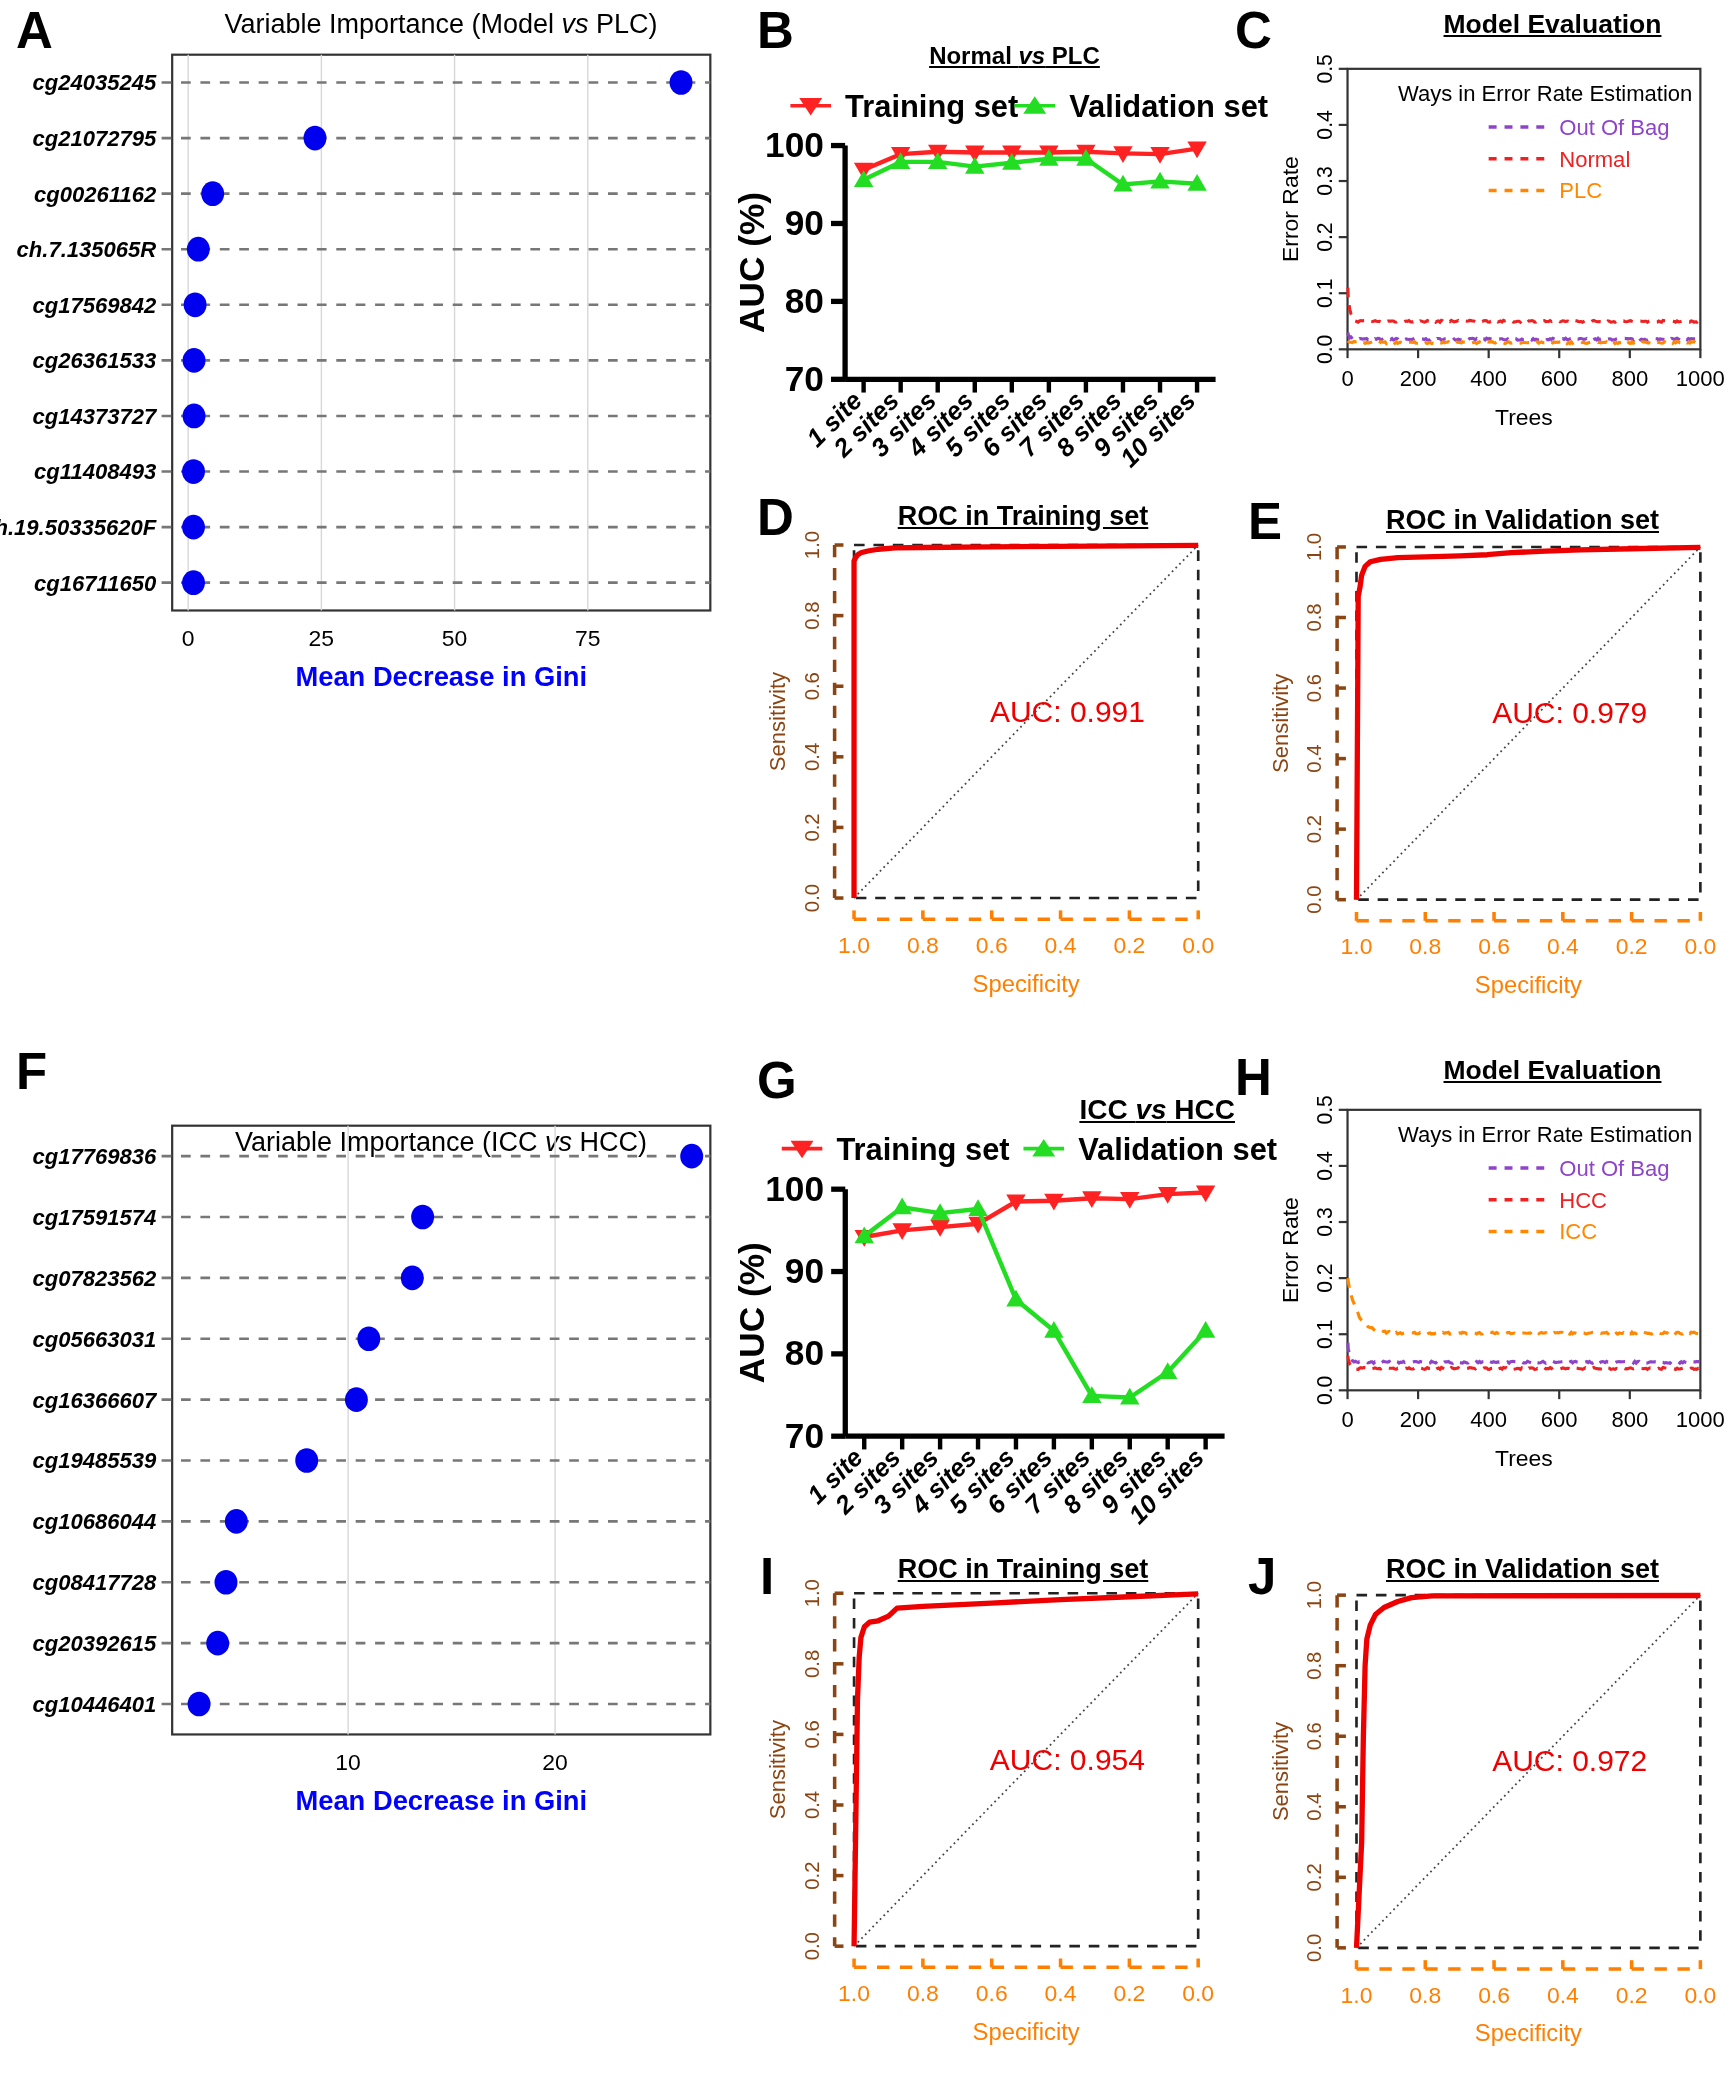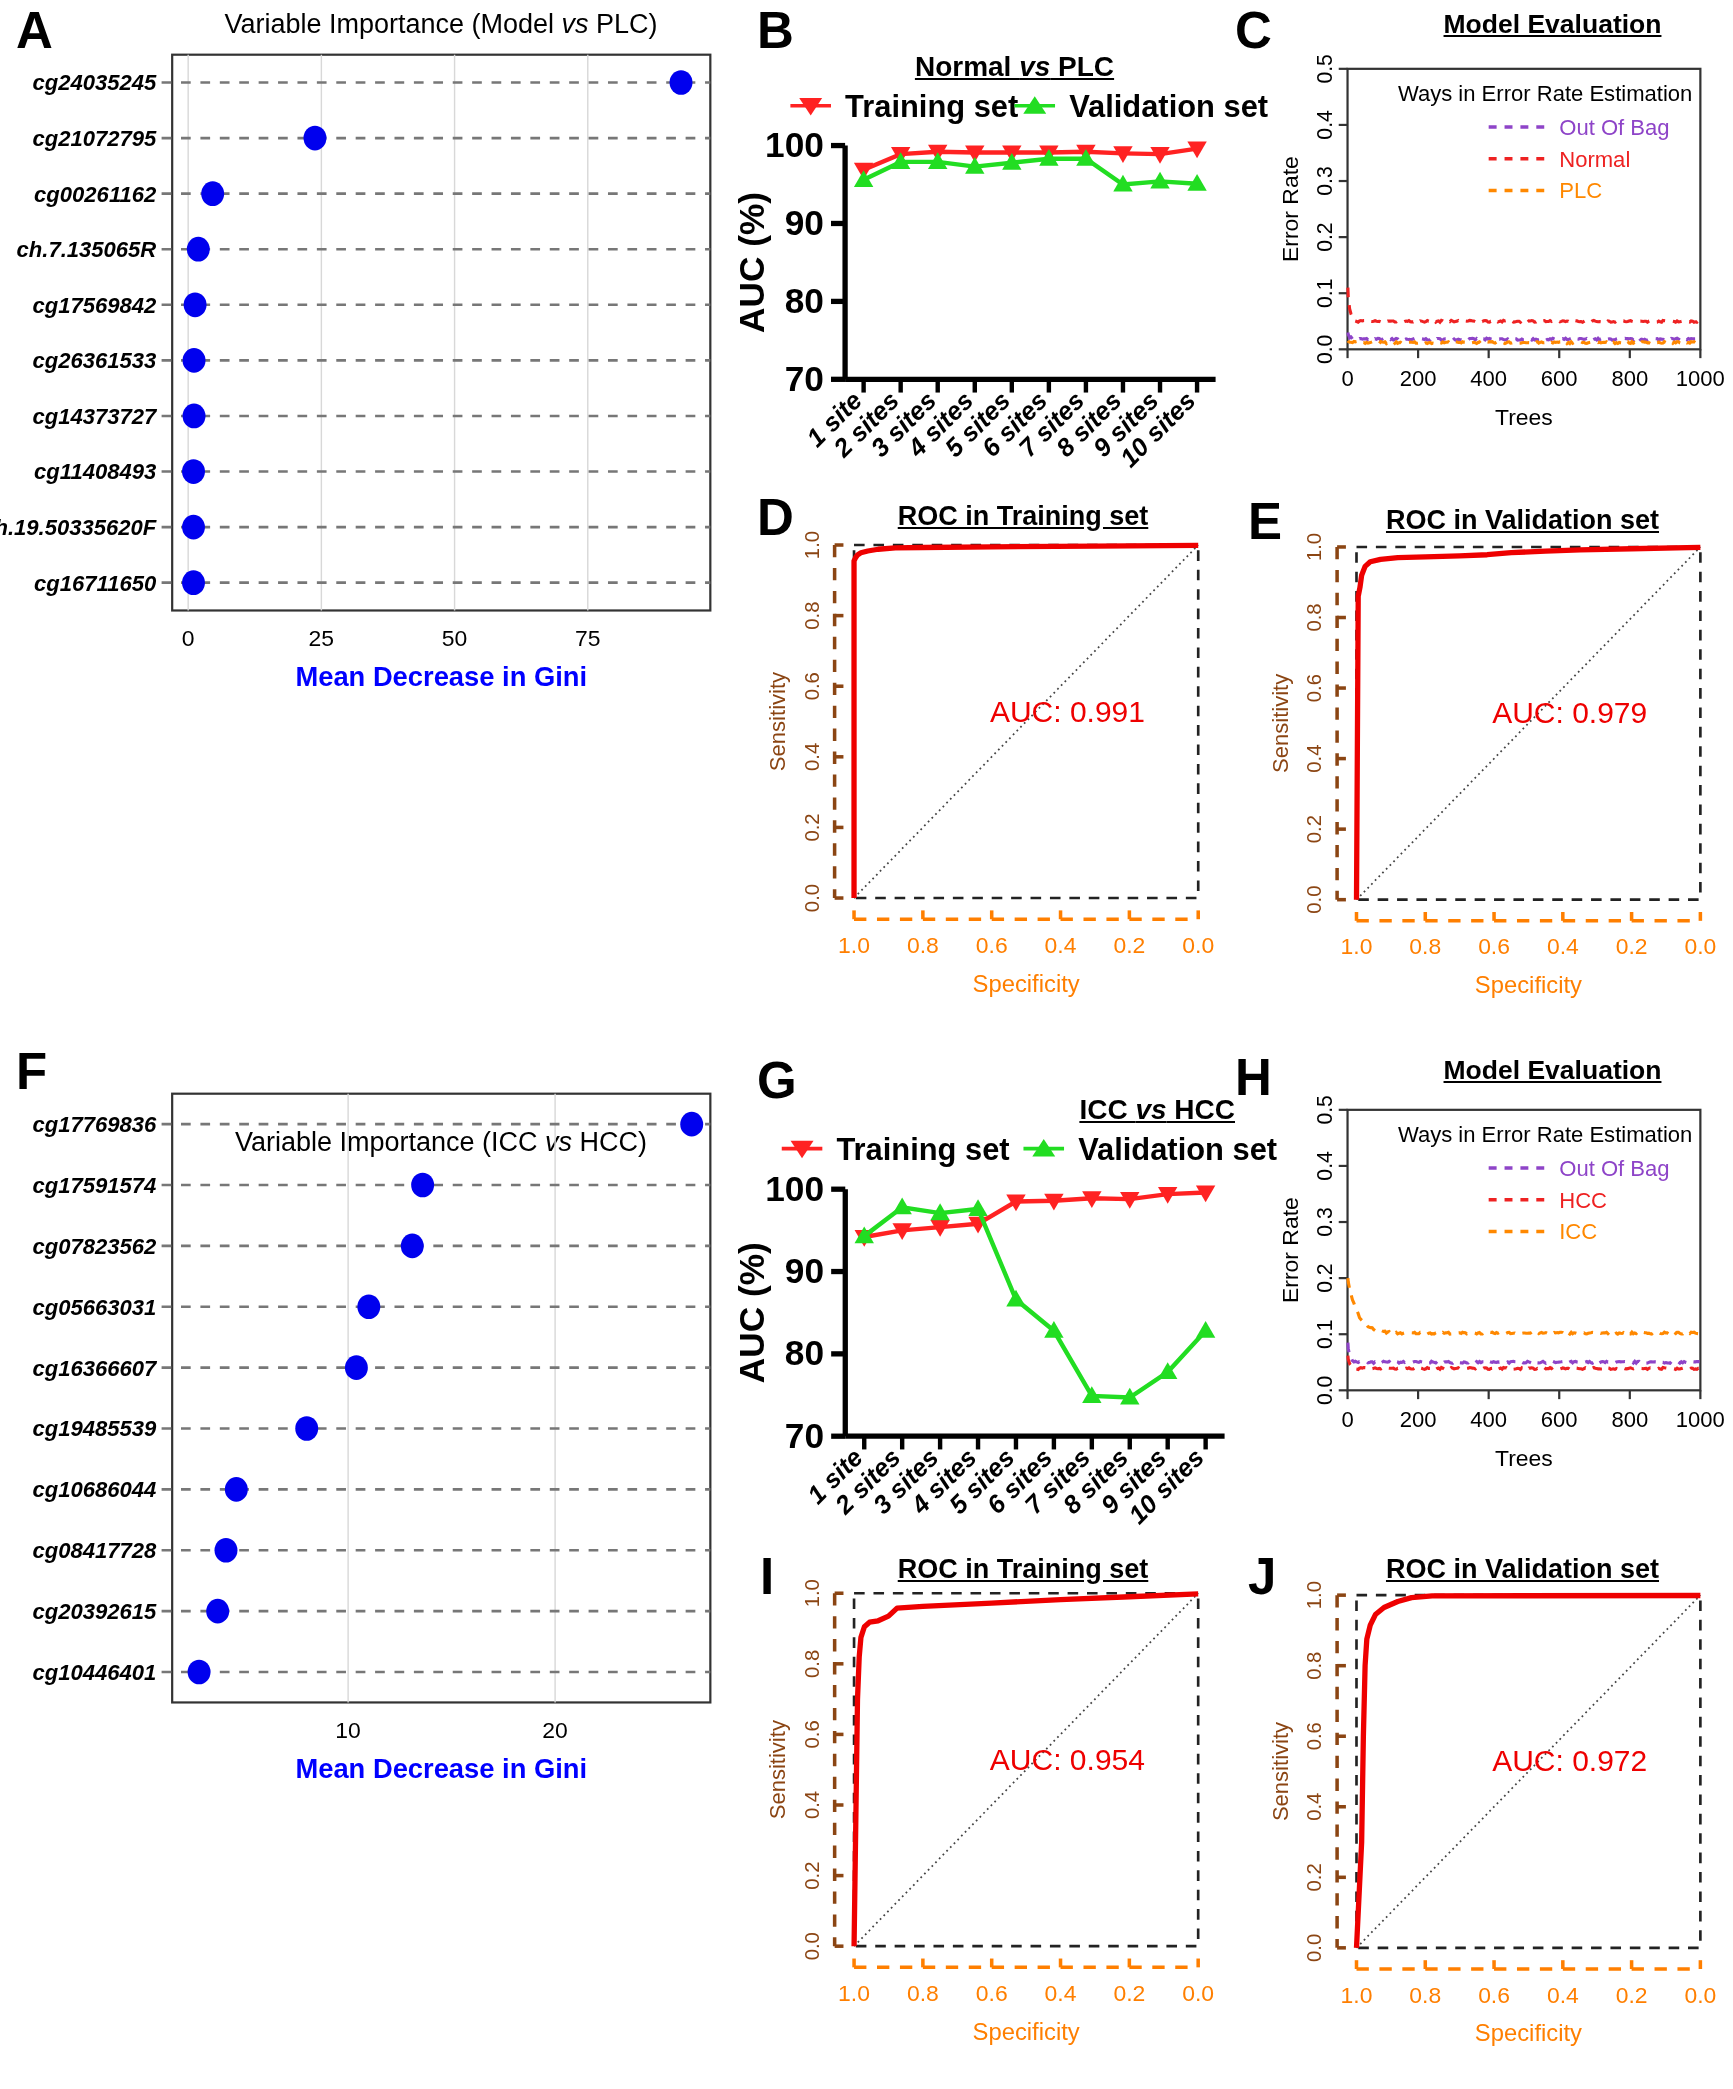--- a/index.html
+++ b/index.html
@@ -59,21 +59,21 @@
       <ellipse cx="219.15841584158414" cy="660.5" rx="13" ry="14" fill="#0000ee"></ellipse>
       <text x="213.11881188118812" y="732" text-anchor="middle" font-size="26">0</text>
       <text x="364.1089108910891" y="732" text-anchor="middle" font-size="26">25</text>
       <text x="515.09900990099" y="732" text-anchor="middle" font-size="26">50</text>
       <text x="666.0891089108911" y="732" text-anchor="middle" font-size="26">75</text>
       <text x="500" y="778" text-anchor="middle" font-size="31" font-weight="bold" fill="#0000ff">Mean Decrease in Gini</text>
     </svg>
 </div>
 
 <div class="plabel" style="left:757px;top:5.3px;">B</div>
-<div class="ptitle bold" style="left:794px;top:51px;width:441px;font-size:28px;">
+<div class="ptitle bold" style="left:794px;top:42px;width:441px;font-size:24px;">
   <span>Normal </span><i>vs</i><span> PLC</span>
 </div>
 <div class="panel" style="left:741px;top:0;width:494px;height:494px;">
   <svg id="svgB" width="494" height="494" viewBox="0 0 560 560">
       <g>
         <line x1="56" y1="120" x2="102" y2="120" stroke="#ff2222" stroke-width="4"></line>
         <polygon points="66,111 92,111 79,131" fill="#ff2222"></polygon>
         <text x="118" y="133" font-size="35" font-weight="bold">Training set</text>
         <line x1="310" y1="120" x2="356" y2="120" stroke="#22dd22" stroke-width="4"></line>
         <polygon points="320,129 346,129 333,109" fill="#22dd22"></polygon>
@@ -274,21 +274,21 @@
       <line x1="148" y1="470" x2="538" y2="70" stroke="#444" stroke-width="2" stroke-dasharray="2 4"></line>
       <path d="M148,470L149.95,126L151.9,116L153.85,102L157.75,92L163.60000000000002,86.80000000000001L175.29999999999998,84L194.8,82L226,81.19999999999999L265,80L296.2,78.80000000000001L323.5,76.39999999999998L362.5,74.80000000000001L401.5,73.19999999999999L460,72L538,70.39999999999998" fill="none" stroke="#ee0000" stroke-width="6" stroke-linejoin="round"></path>
       <text x="389.8" y="270" text-anchor="middle" font-size="34" fill="#ee0000">AUC: 0.979</text>
     </svg>
 </div>
 
 <div class="plabel" style="left:16px;top:1046px;">F</div>
 <div class="ptitle" style="left:150px;top:1127px;width:582px;font-size:27px;">
   <span>Variable Importance (ICC </span><i>vs</i><span> HCC)</span>
 </div>
-<div class="panel" style="left:0;top:979px;width:759px;height:1049px;">
+<div class="panel" style="left:0;top:1011px;width:759px;height:1049px;">
   <svg id="svgF" width="759" height="1049" viewBox="0 0 860 1189">
       <rect x="195" y="130" width="610" height="690" fill="none" stroke="#333" stroke-width="2.5"></rect>
       <line x1="394.4230769230769" y1="130" x2="394.4230769230769" y2="820" stroke="#d8d8d8" stroke-width="1.6"></line>
       <line x1="629.0384615384615" y1="130" x2="629.0384615384615" y2="820" stroke="#d8d8d8" stroke-width="1.6"></line>
       <line x1="183" y1="164.5" x2="805" y2="164.5" stroke="#777777" stroke-width="3" stroke-dasharray="11 11"></line>
       <text x="177" y="173.5" text-anchor="end" font-size="25" font-style="italic" font-weight="bold">cg17769836</text>
       <ellipse cx="783.8846153846154" cy="164.5" rx="13" ry="14" fill="#0000ee"></ellipse>
       <line x1="183" y1="233.5" x2="805" y2="233.5" stroke="#777777" stroke-width="3" stroke-dasharray="11 11"></line>
       <text x="177" y="242.5" text-anchor="end" font-size="25" font-style="italic" font-weight="bold">cg17591574</text>
       <ellipse cx="478.8846153846154" cy="233.5" rx="13" ry="14" fill="#0000ee"></ellipse>

